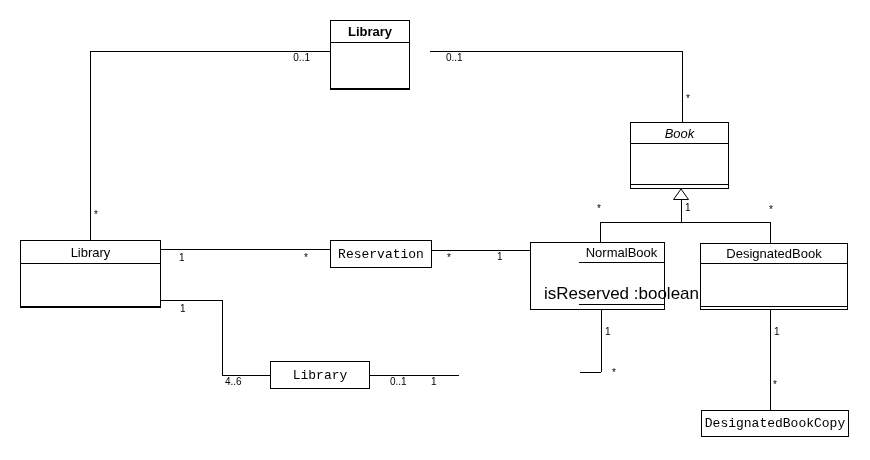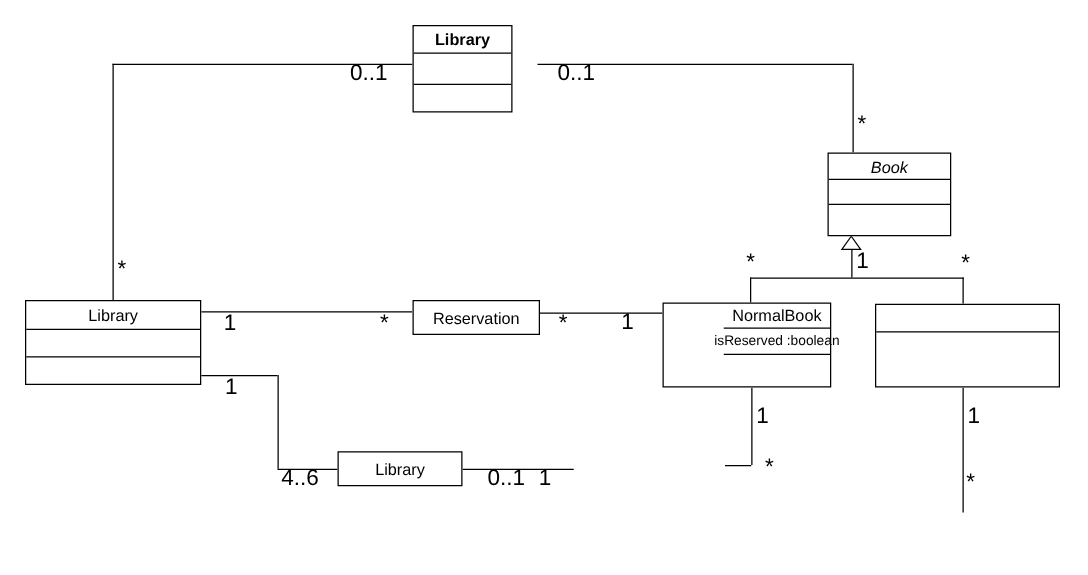--- a/index.html
+++ b/index.html
@@ -17,42 +17,42 @@
     display:flex;flex-direction:column;z-index:3;
   }
   .uml-class .title{
     box-sizing:border-box;display:flex;align-items:center;justify-content:center;
     font-size:13px;white-space:nowrap;
   }
   .three .title{border-bottom:1px solid #000;}
   .uml-class .attrs{
     box-sizing:border-box;border-bottom:1px solid #000;
     display:flex;align-items:center;justify-content:center;
-    font-size:11px;white-space:nowrap;
+    font-size:17px;white-space:nowrap;margin-top:21px;
   }
   .uml-class .ops{flex:1;}
   .italic .title{font-style:italic;}
   
   #cls-library{left:330px;top:20px;width:80px;height:70px;font-weight:bold;}
   #cls-library .title{height:22px;} #cls-library .attrs{height:25px;}
-  #cls-book{left:662px;top:122px;width:99px;height:67px;}
+  #cls-book{left:630px;top:122px;width:99px;height:67px;}
   #cls-book .title{height:21px;} #cls-book .attrs{height:20px;}
   #cls-people{left:20px;top:240px;width:141px;height:68px;}
   #cls-people .title{height:23px;} #cls-people .attrs{height:22px;}
   #cls-normalbook{left:530px;top:242px;width:135px;height:68px;padding-left:48px;}
   #cls-normalbook .title{height:20px;} #cls-normalbook .attrs{height:21px;}
   #cls-designatedbook{left:700px;top:243px;width:148px;height:67px;}
   #cls-designatedbook .title{height:20px;} #cls-designatedbook .attrs{height:22px;}
-  .single .title{flex:1;}
+  .single .title{flex:1;font-family:Liberation Mono, monospace;}
   #cls-reservation{left:330px;top:240px;width:102px;height:28px;}
   #cls-rental{left:270px;top:361px;width:100px;height:28px;}
   #cls-normalbookcopy{left:459px;top:362px;width:121px;height:27px;}
   #cls-designatedbookcopy{left:701px;top:410px;width:148px;height:27px;}
   
-  .mult{position:absolute;font-size:18px;line-height:14px;z-index:4;white-space:nowrap;}
+  .mult{position:absolute;font-size:10px;line-height:14px;z-index:4;white-space:nowrap;}
   #m-libpeople-lib{left:276px;top:51px;width:34px;text-align:right;}
   #m-libpeople-people{left:94px;top:208px;}
   #m-libbook-lib{left:446px;top:51px;}
   #m-libbook-book{left:686px;top:92px;}
   #m-gen-nb{left:597px;top:202px;}
   #m-gen-book{left:685px;top:201px;}
   #m-gen-db{left:769px;top:203px;}
   #m-peopleres-people{left:179px;top:251px;}
   #m-peopleres-res{left:304px;top:251px;}
   #m-resnb-res{left:447px;top:251px;}
@@ -120,33 +120,37 @@
 
   <div class="uml-class three" id="cls-normalbook">
     <div class="title">NormalBook</div>
     <div class="attrs">
       <span>isReserved :boolean</span>
     </div>
     <div class="ops"></div>
   </div>
 
   <div class="uml-class three" id="cls-designatedbook">
+    <div class="title">DesignatedBook</div>
     <div class="attrs"></div>
     <div class="ops"></div>
   </div>
 
   <div class="uml-class single" id="cls-reservation">
     <div class="title">Reservation</div>
   </div>
 
   <div class="uml-class single" id="cls-rental">
     <div class="title">Library</div>
   </div>
 
 
+  <div class="uml-class single" id="cls-designatedbookcopy">
+    <div class="title">DesignatedBookCopy</div>
+  </div>
 
   <span class="mult" id="m-libpeople-lib">0..1</span>
   <span class="mult" id="m-libpeople-people">*</span>
   <span class="mult" id="m-libbook-lib">0..1</span>
   <span class="mult" id="m-libbook-book">*</span>
   <span class="mult" id="m-gen-nb">*</span>
   <span class="mult" id="m-gen-book">1</span>
   <span class="mult" id="m-gen-db">*</span>
   <span class="mult" id="m-peopleres-people">1</span>
   <span class="mult" id="m-peopleres-res">*</span>

